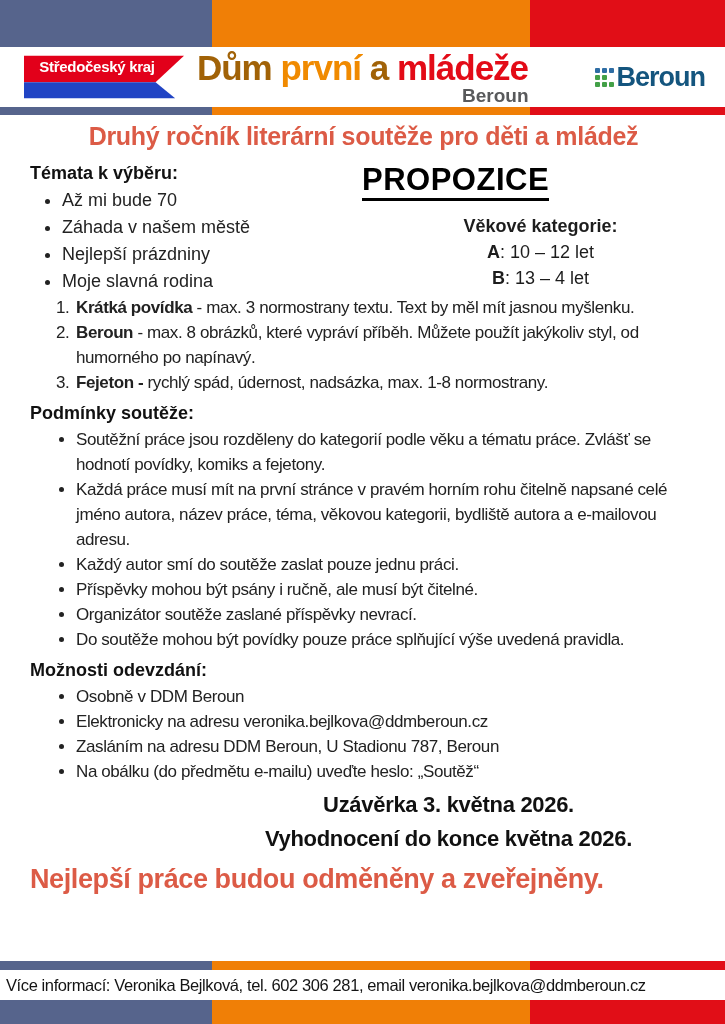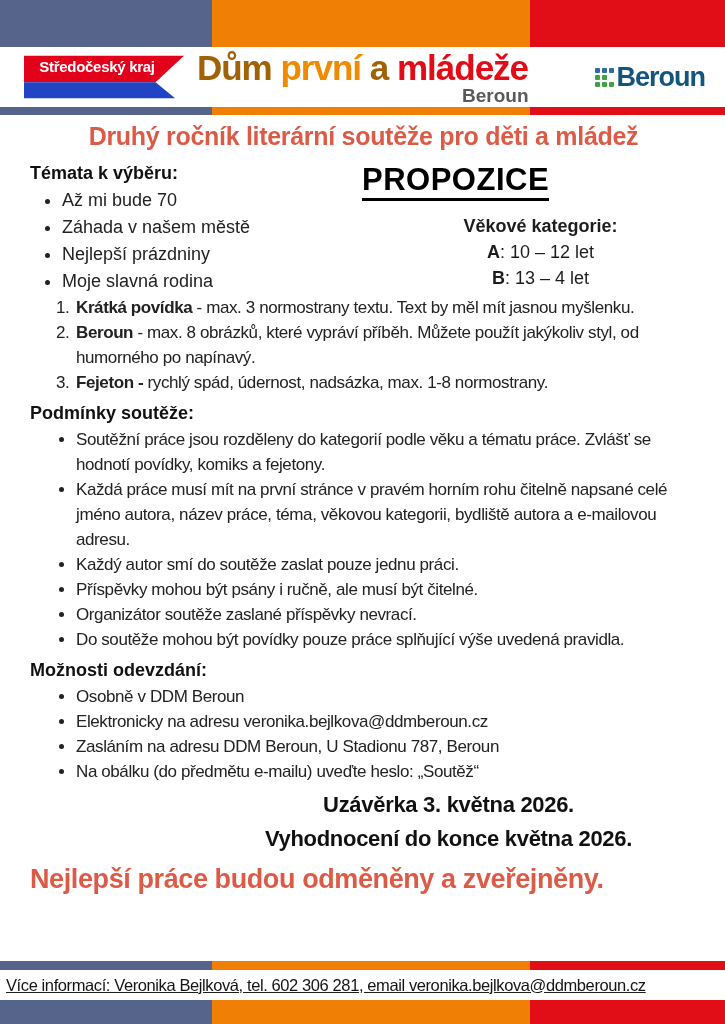--- a/index.html
+++ b/index.html
@@ -82,21 +82,21 @@
   .dates{margin-top:6px;}
   .date-line{
     margin:4px 0 0 170px;text-align:center;
     font-size:22px;font-weight:bold;line-height:30px;color:#111;letter-spacing:-0.3px;
   }
   .reward-line{
     margin:8px 0 0;text-align:left;
     font-size:27px;font-weight:bold;line-height:34px;color:#dc5b46;letter-spacing:-0.4px;
   }
   
-  .footer{position:absolute;left:0;bottom:0;width:100%;text-decoration:underline;}
+  .footer{position:absolute;left:0;bottom:0;width:100%;}
   .contact-strip{
     height:30px;display:flex;align-items:center;background:#fff;
     padding-left:6px;font-size:16.5px;letter-spacing:-0.4px;color:#141414;
   }
 </style>
 </head>
 <body>
 
 <div class="page">
 

